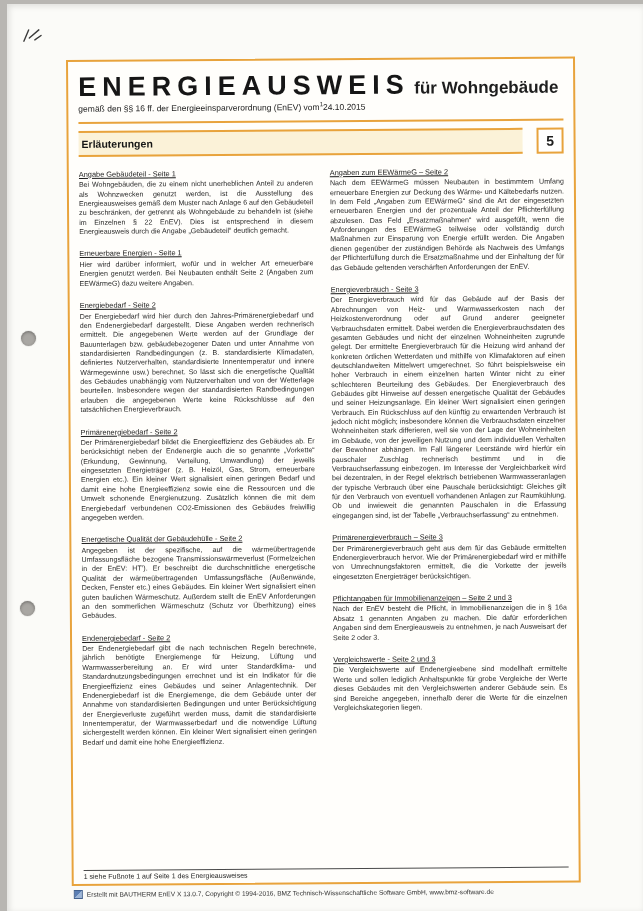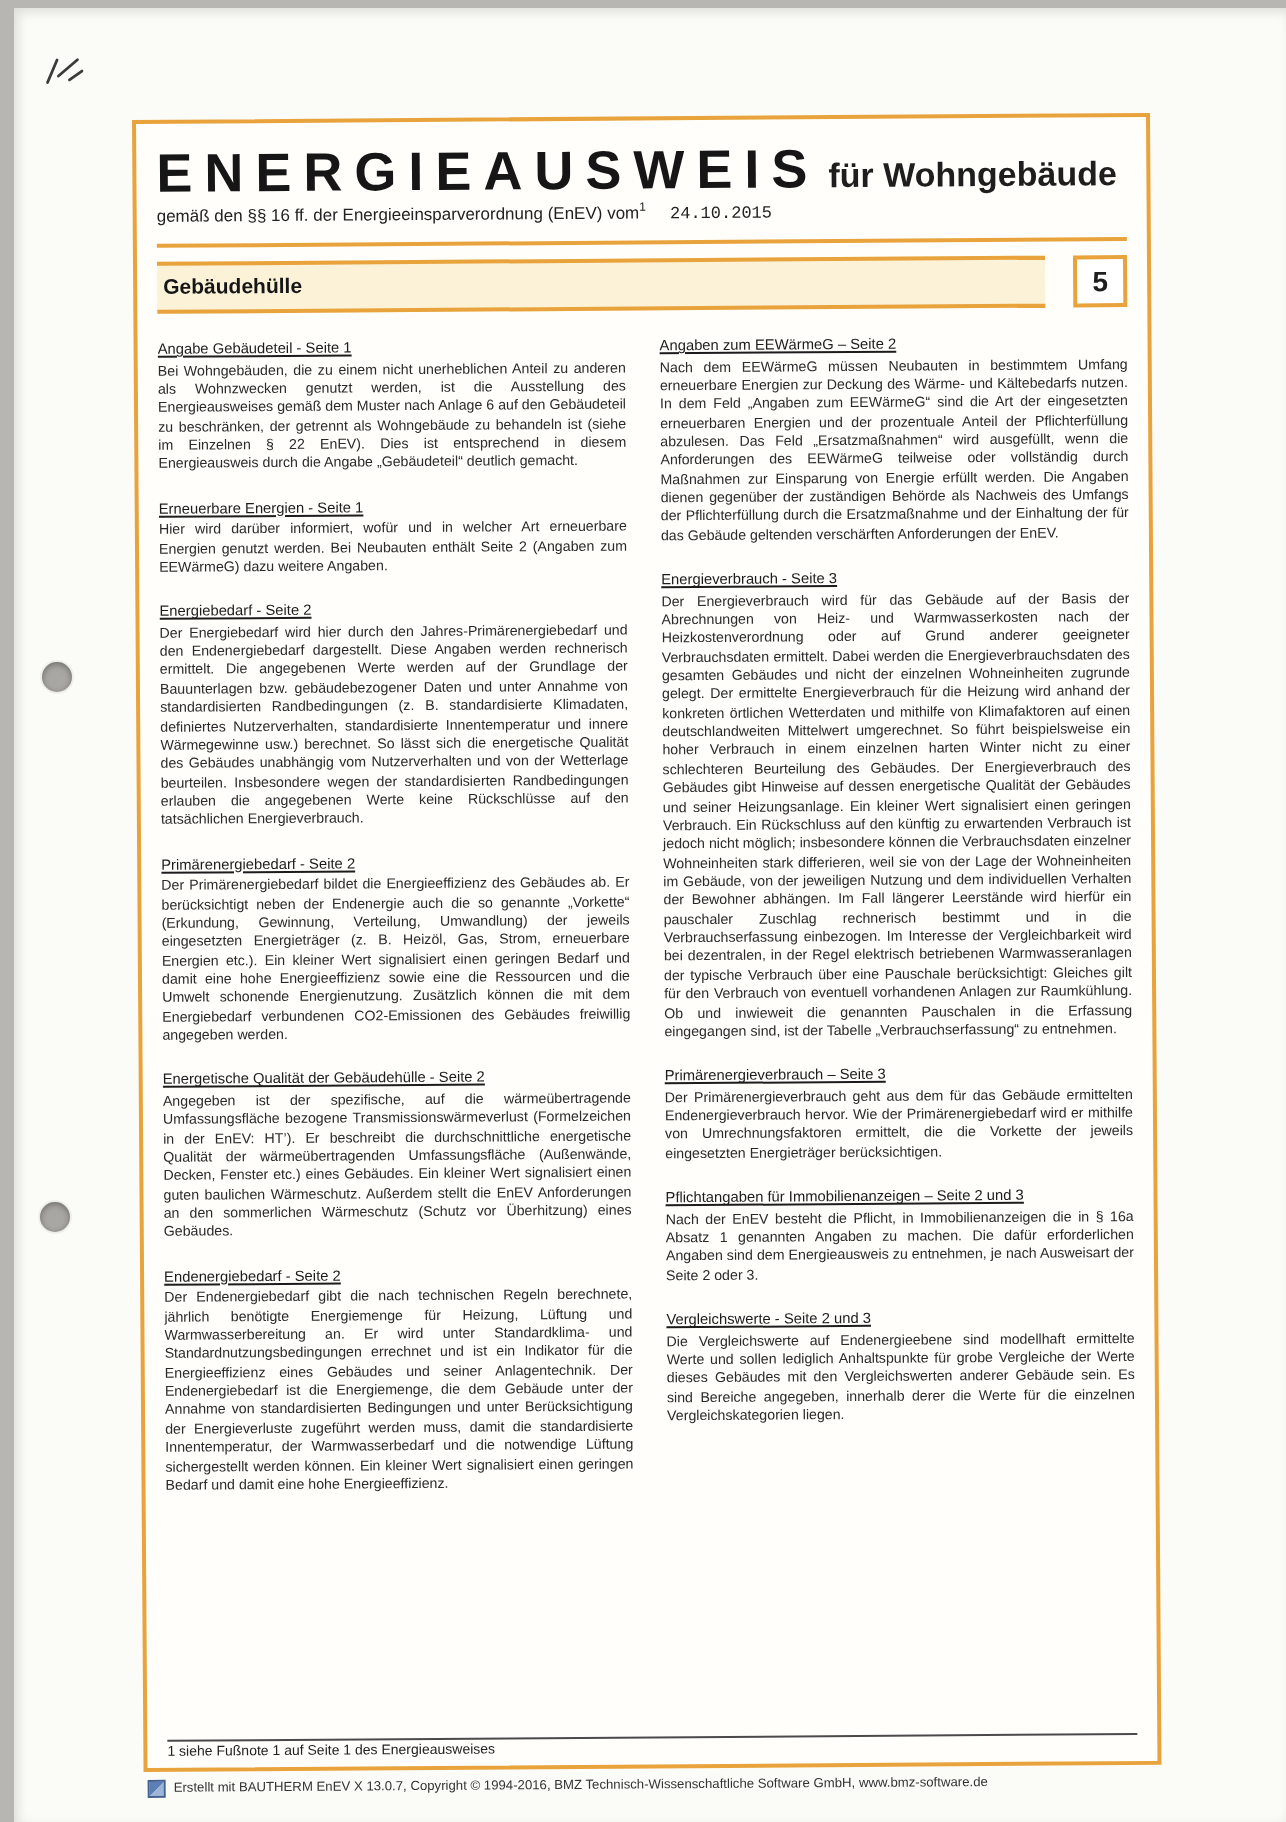--- a/index.html
+++ b/index.html
@@ -41,21 +41,21 @@
   }
   .doc-header{
     padding:12px 0 8px;
     border-bottom:2px solid var(--accent-orange);
   }
   .title-row{white-space:nowrap;line-height:1;}
   .main-title{font-size:27px;font-weight:bold;letter-spacing:6px;color:#161616;}
   .title-suffix{font-size:17px;font-weight:bold;letter-spacing:0;}
   .subtitle{font-size:8.5px;margin-top:2px;color:#222;}
   .subtitle sup{font-size:6px;}
-  .subtitle-date{margin-left:12px;font-family:Liberation Mono, monospace;}
+  .subtitle-date{}
 
   .band-row{display:flex;align-items:stretch;margin-top:7px;}
   .band{
     flex:1;
     border-top:2px solid var(--accent-orange);
     border-bottom:2px solid var(--accent-orange);
     background:var(--band-fill);
     font-size:10.5px;font-weight:bold;
     padding:5px 3px;
     color:#161616;
@@ -116,21 +116,21 @@
         <span class="main-title">ENERGIEAUSWEIS</span>
         <span class="title-suffix">für Wohngebäude</span>
       </div>
       <div class="subtitle">
         <span>gemäß den §§ 16 ff. der Energieeinsparverordnung (EnEV) vom</span><sup>1</sup><span class="subtitle-date">24.10.2015</span>
       </div>
     </div>
 
     <div class="band-row">
       <div class="band">
-        <span>Gebäudehülle</span>
+        <span>Erläuterungen</span>
       </div>
       <div class="page-box">5</div>
     </div>
 
     <div class="columns">
 
       <div class="col">
         <div class="section">
           <h3>Angabe Gebäudeteil - Seite 1</h3>
           <p>Bei Wohngebäuden, die zu einem nicht unerheblichen Anteil zu anderen als Wohnzwecken genutzt werden, ist die Ausstellung des Energieausweises gemäß dem Muster nach Anlage 6 auf den Gebäudeteil zu beschränken, der getrennt als Wohngebäude zu behandeln ist (siehe im Einzelnen § 22 EnEV). Dies ist entsprechend in diesem Energieausweis durch die Angabe „Gebäudeteil“ deutlich gemacht.</p>

